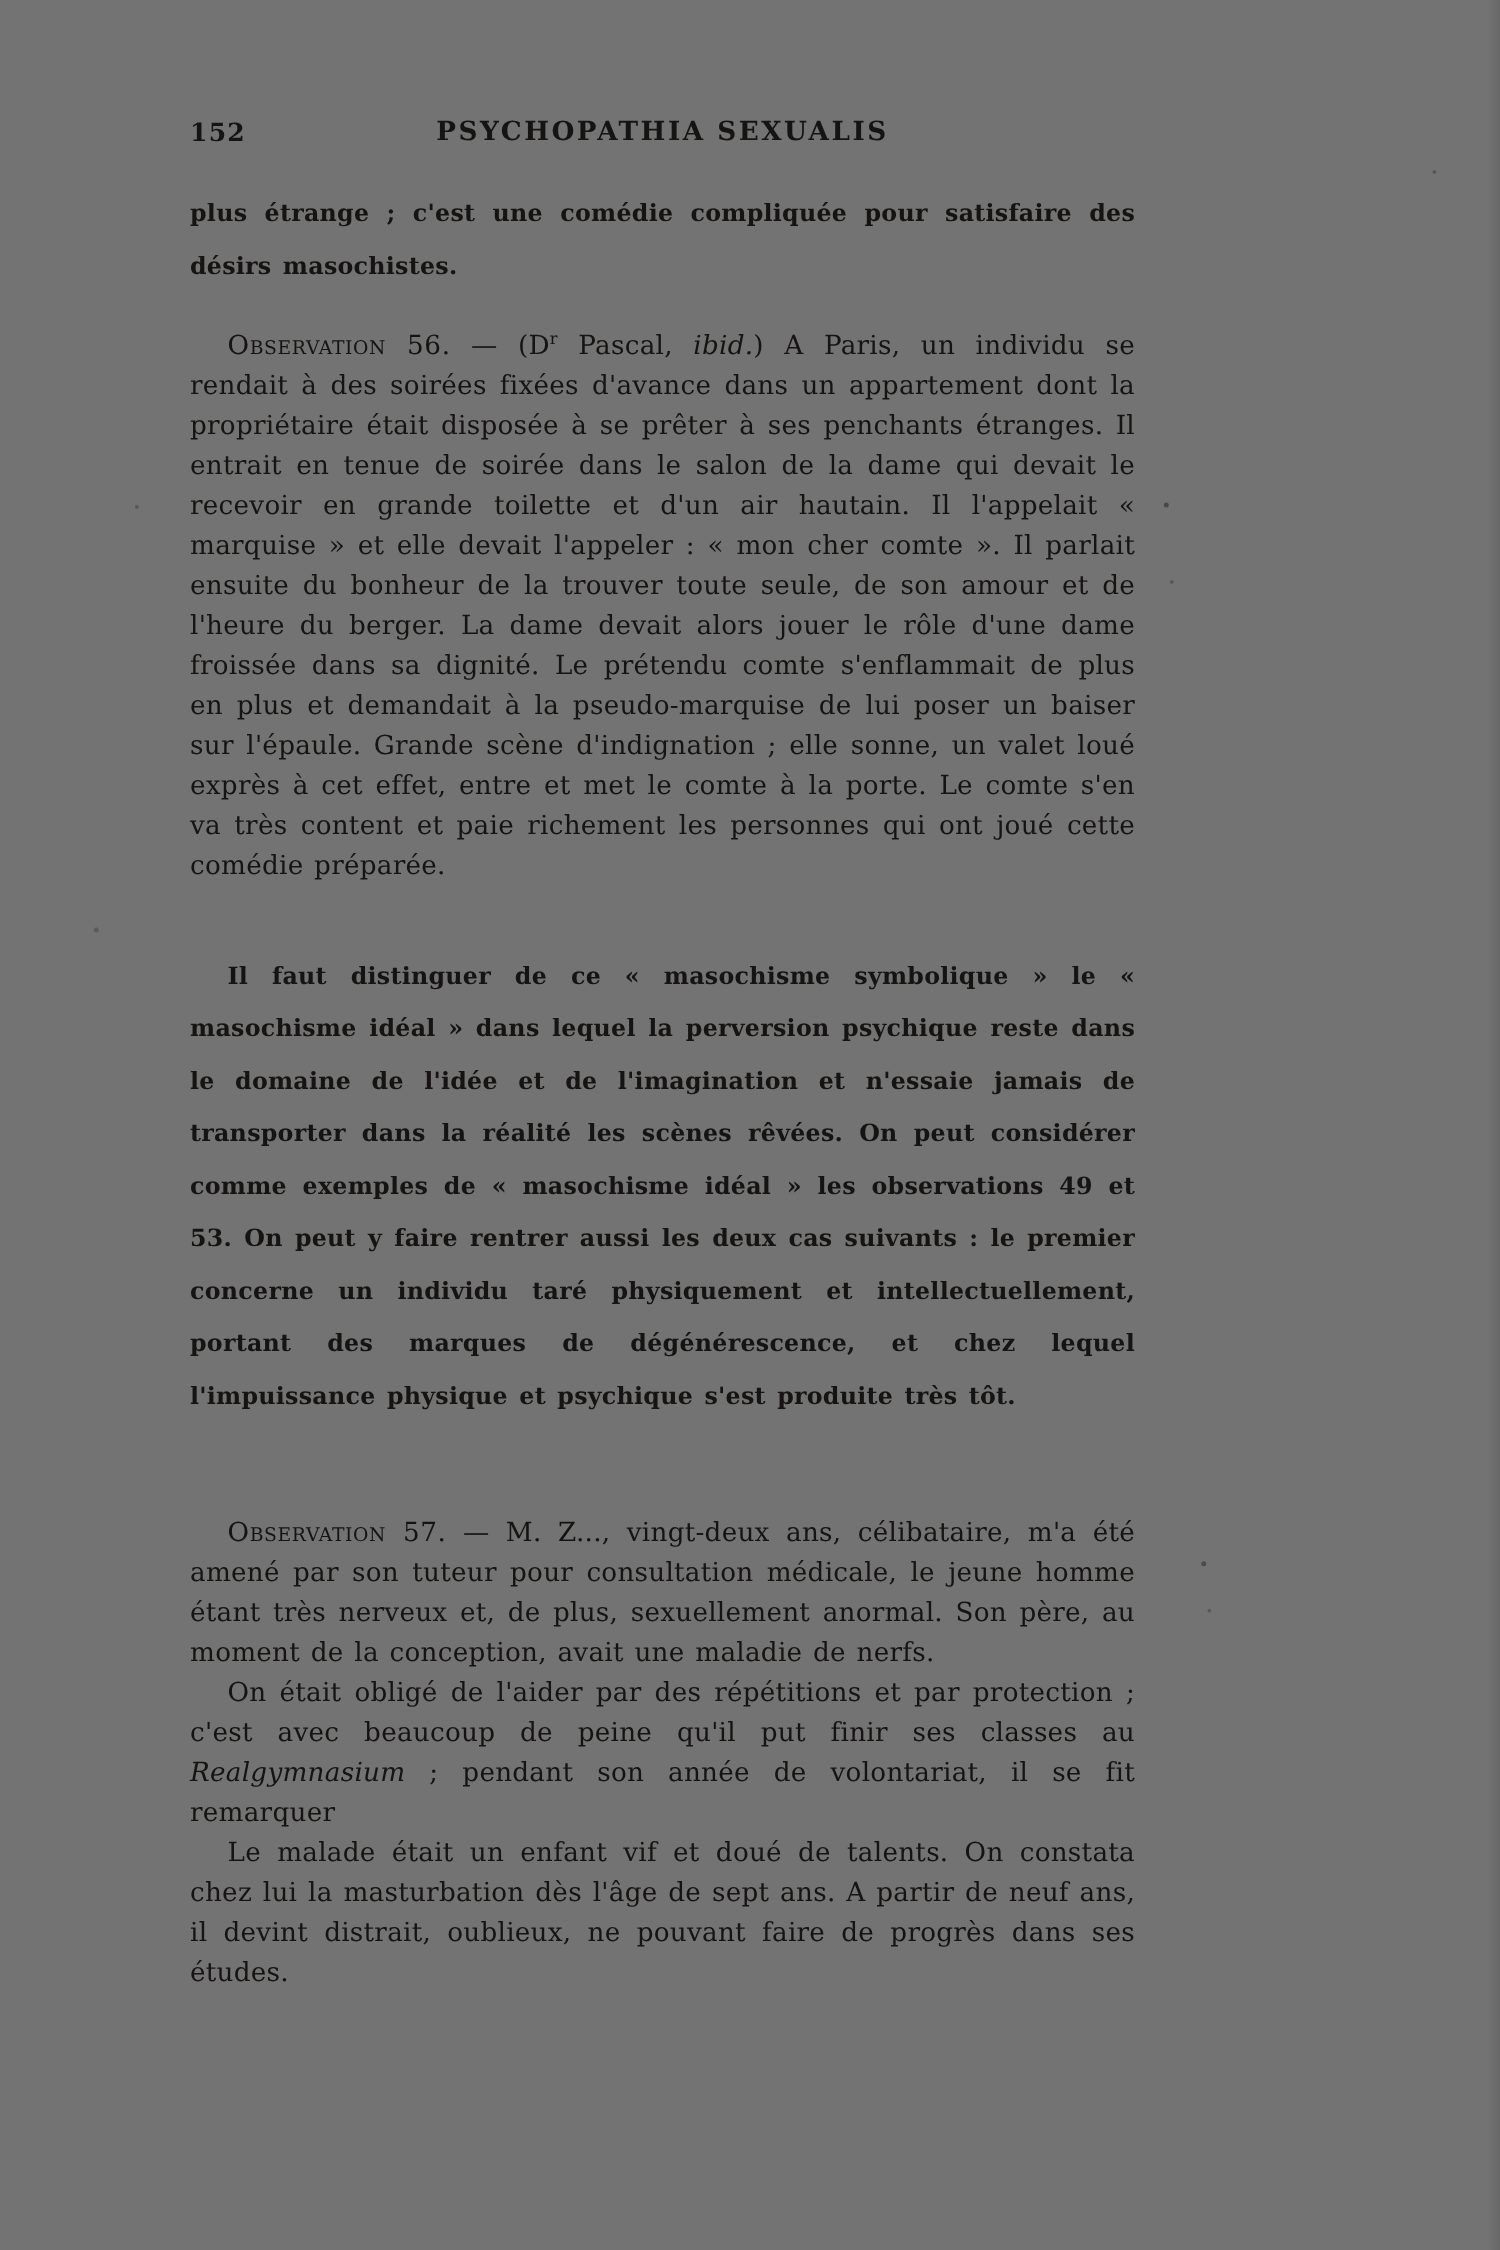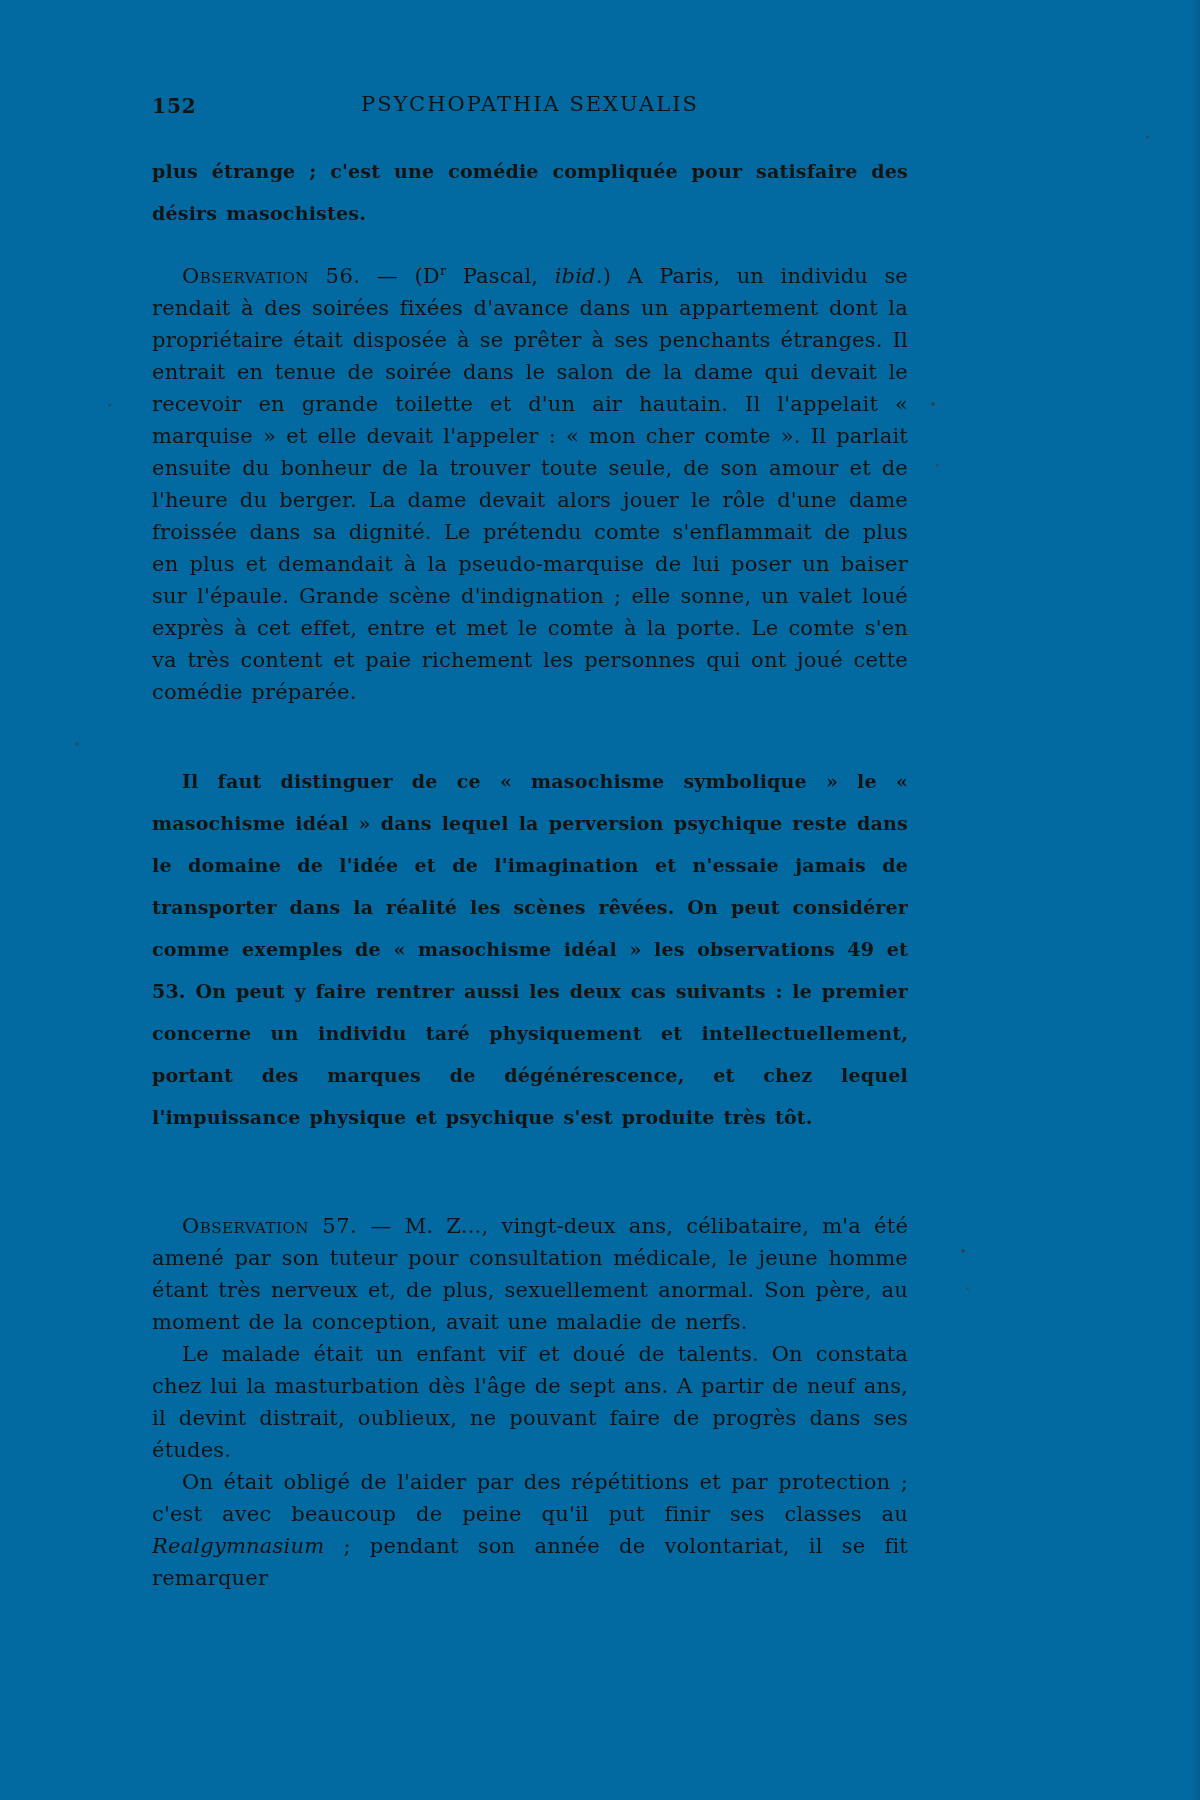--- a/index.html
+++ b/index.html
@@ -5,42 +5,42 @@
   html,body{margin:0;padding:0;}
   body{
     width:1200px;height:1800px;
     background:#f6f6f4;
     font-family:"DejaVu Serif","Liberation Serif",serif;
     position:relative;
     overflow:hidden;
   }
   .page{
     position:absolute;inset:0;
-    background:#0369a1;
+    background:#737373;
     color:#161412;
   }
   .column{
     position:absolute;
     left:152px;
     width:756px;
     top:88px;
   }
   .header{
     position:relative;
     height:34px;
     margin-bottom:28px;
   }
   .page-number{
     position:absolute;left:0;top:6px;
     font-size:20px;font-weight:700;
     letter-spacing:1px;
   }
   .running-title{
     text-align:center;
-    font-size:21px;font-weight:400;
+    font-size:21px;font-weight:700;
     letter-spacing:2px;
     padding-top:4px;
     white-space:nowrap;
   }
   p{margin:0;}
   .body-text{
     font-size:19px;
     font-weight:700;
     line-height:42px;
     text-align:justify;
@@ -100,25 +100,25 @@
 
     <p class="body-text indent mt-main">
       <span>Il faut distinguer de ce « masochisme symbolique » le « masochisme idéal » dans lequel la perversion psychique reste dans le domaine de l'idée et de l'imagination et n'essaie jamais de transporter dans la réalité les scènes rêvées. On peut considérer comme exemples de « masochisme idéal » les observations 49 et 53. On peut y faire rentrer aussi les deux cas suivants : le premier concerne un individu taré physiquement et intellectuellement, portant des marques de dégénérescence, et chez lequel l'impuissance physique et psychique s'est produite très tôt.</span>
     </p>
 
     <p class="small-text indent mt-obs57">
       <span class="smallcaps">Observation 57.</span><span> — M. Z..., vingt-deux ans, célibataire, m'a été amené par son tuteur pour consultation médicale, le jeune homme étant très nerveux et, de plus, sexuellement anormal. Son père, au moment de la conception, avait une maladie de nerfs.</span>
     </p>
 
     <p class="small-text indent">
-      <span>Le malade était un enfant vif et doué de talents. On constata chez lui la masturbation dès l'âge de sept ans. A partir de neuf ans, il devint distrait, oublieux, ne pouvant faire de progrès dans ses études.</span>
+      <span>On était obligé de l'aider par des répétitions et par protection ; c'est avec beaucoup de peine qu'il put finir ses classes au </span><em>Realgymnasium</em><span> ; pendant son année de volontariat, il se fit remarquer</span>
     </p>
 
     <p class="small-text indent">
-      <span>On était obligé de l'aider par des répétitions et par protection ; c'est avec beaucoup de peine qu'il put finir ses classes au </span><em>Realgymnasium</em><span> ; pendant son année de volontariat, il se fit remarquer</span>
+      <span>Le malade était un enfant vif et doué de talents. On constata chez lui la masturbation dès l'âge de sept ans. A partir de neuf ans, il devint distrait, oublieux, ne pouvant faire de progrès dans ses études.</span>
     </p>
 
   </div>
 
   <span class="speck s1"></span>
   <span class="speck s2"></span>
   <span class="speck s3"></span>
   <span class="speck s4"></span>
   <span class="speck s5"></span>
   <span class="speck s6"></span>

